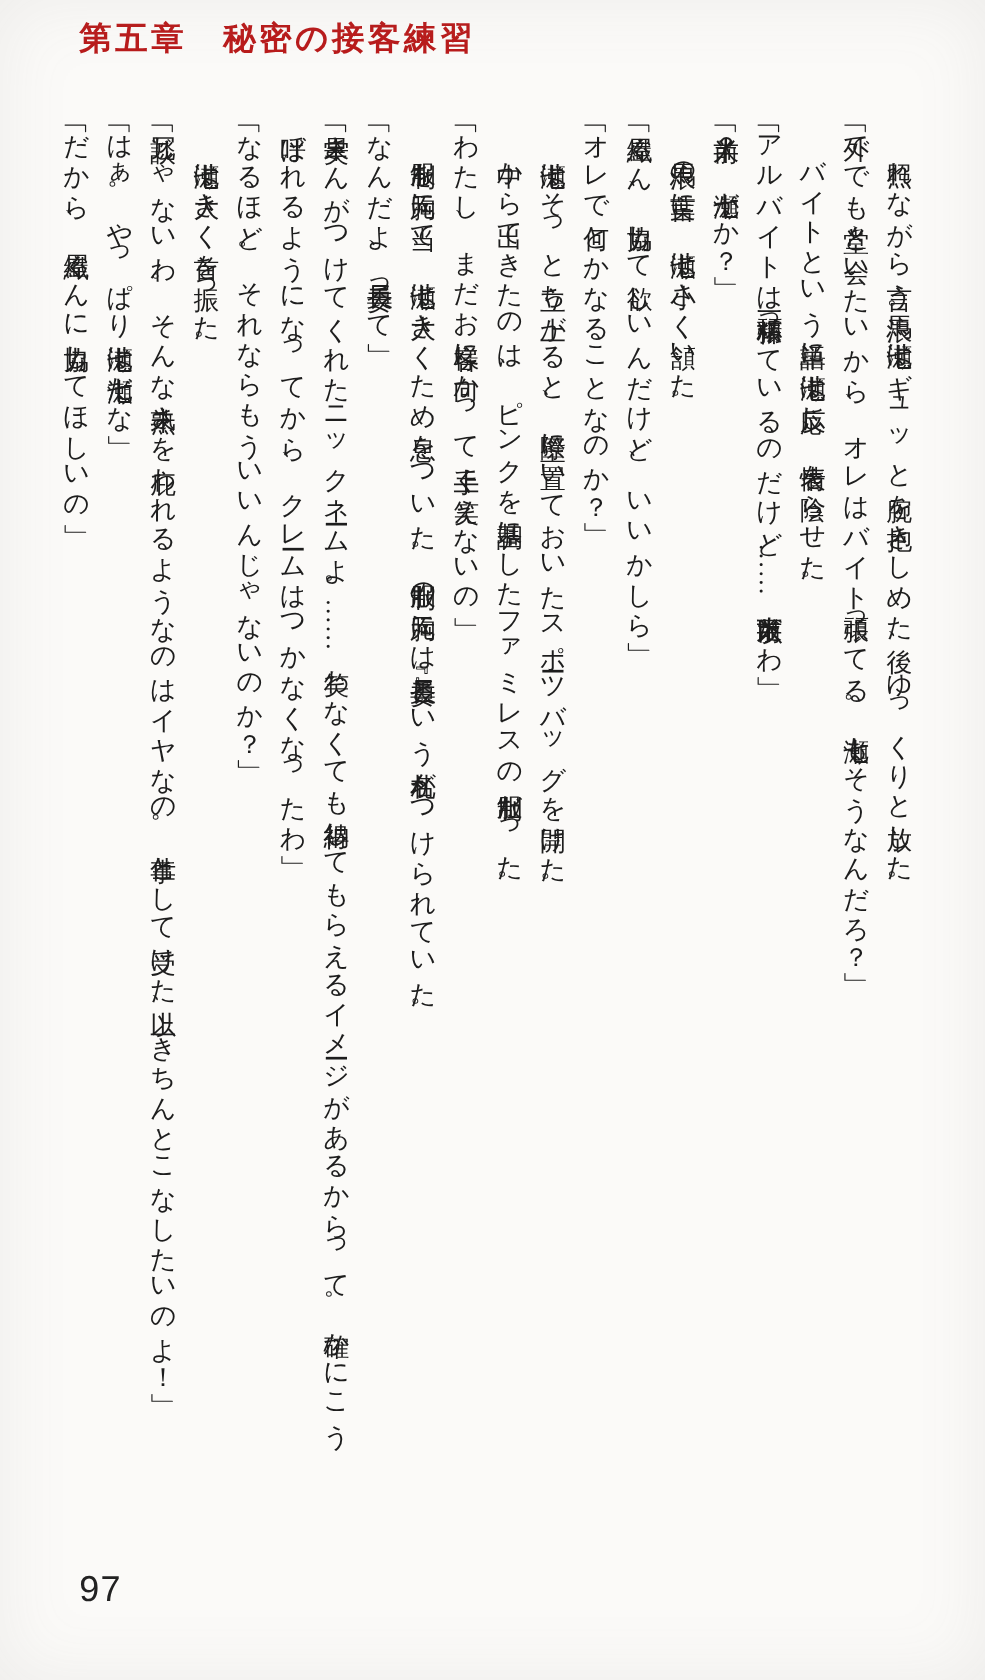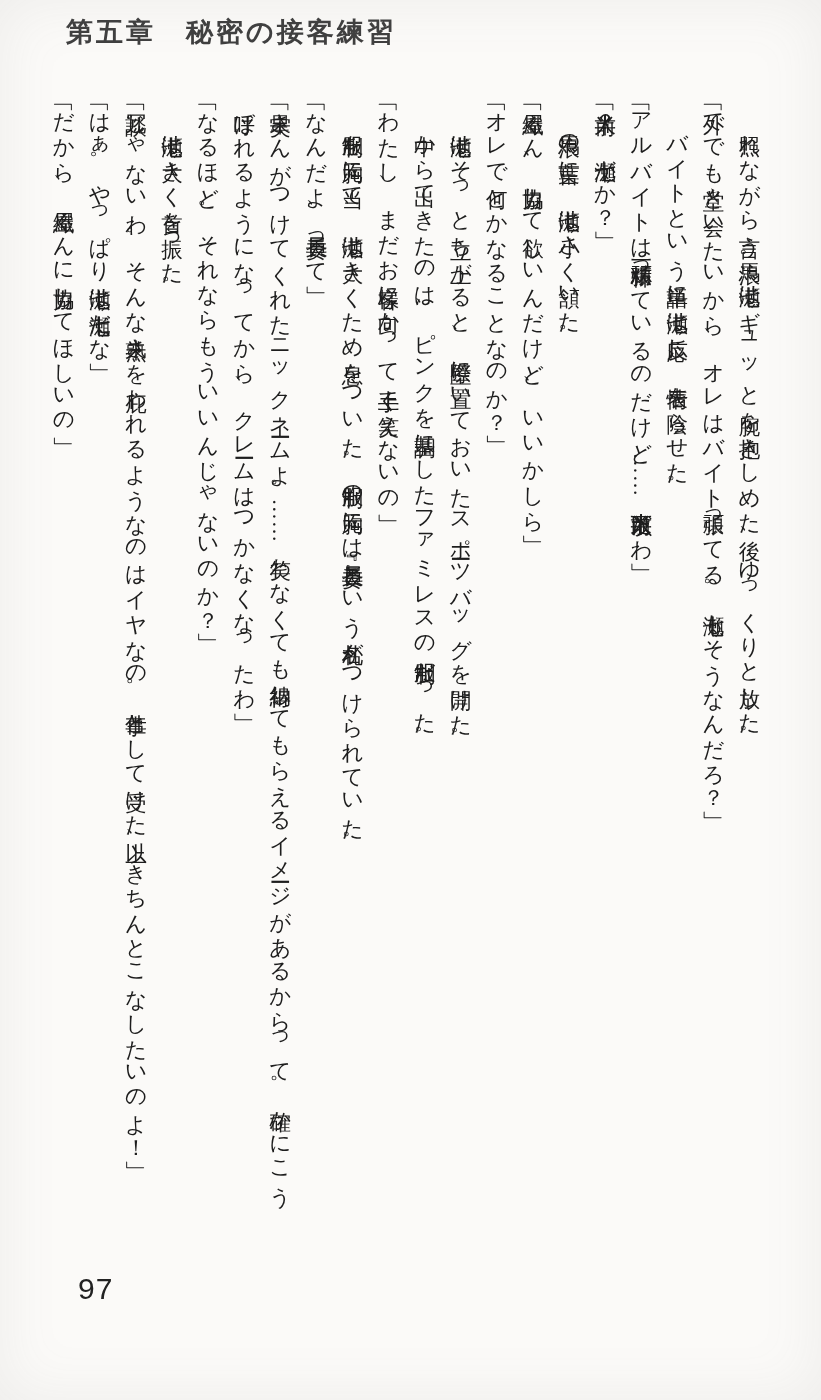--- a/index.html
+++ b/index.html
@@ -25,21 +25,21 @@
     pointer-events: none;
     box-shadow: inset 0 0 60px rgba(120,120,115,0.10);
   }
   .chapter-title {
     position: absolute;
     top: 14px;
     left: 66px;
     font-size: 27px;
     font-weight: 700;
     letter-spacing: 3px;
-    color: #404040;
+    color: #b91c1c;
     white-space: pre;
   }
   .text-block {
     position: absolute;
     top: 97px;
     right: 54px;
     width: 722px;
     height: 1220px;
     writing-mode: vertical-rl;
     font-size: 21.5px;
@@ -50,26 +50,25 @@
     margin: 0;
     padding: 0;
     line-height: 36.1px;
   }
   .text-block p.line.indent {
     text-indent: 1em;
   }
   .page-number {
     position: absolute;
     left: 66px;
-    top: 1272px;
+    top: 1308px;
     font-family: "Liberation Sans", "DejaVu Sans", sans-serif;
     font-size: 30px;
     letter-spacing: 1px;
     color: #222222;
-    margin-left: 12px;
   }
 </style>
 </head>
 <body>
 
 <div class="page">
 
   <div class="chapter-title">第五章　秘密の接客練習</div>
 
   <div class="text-block">

